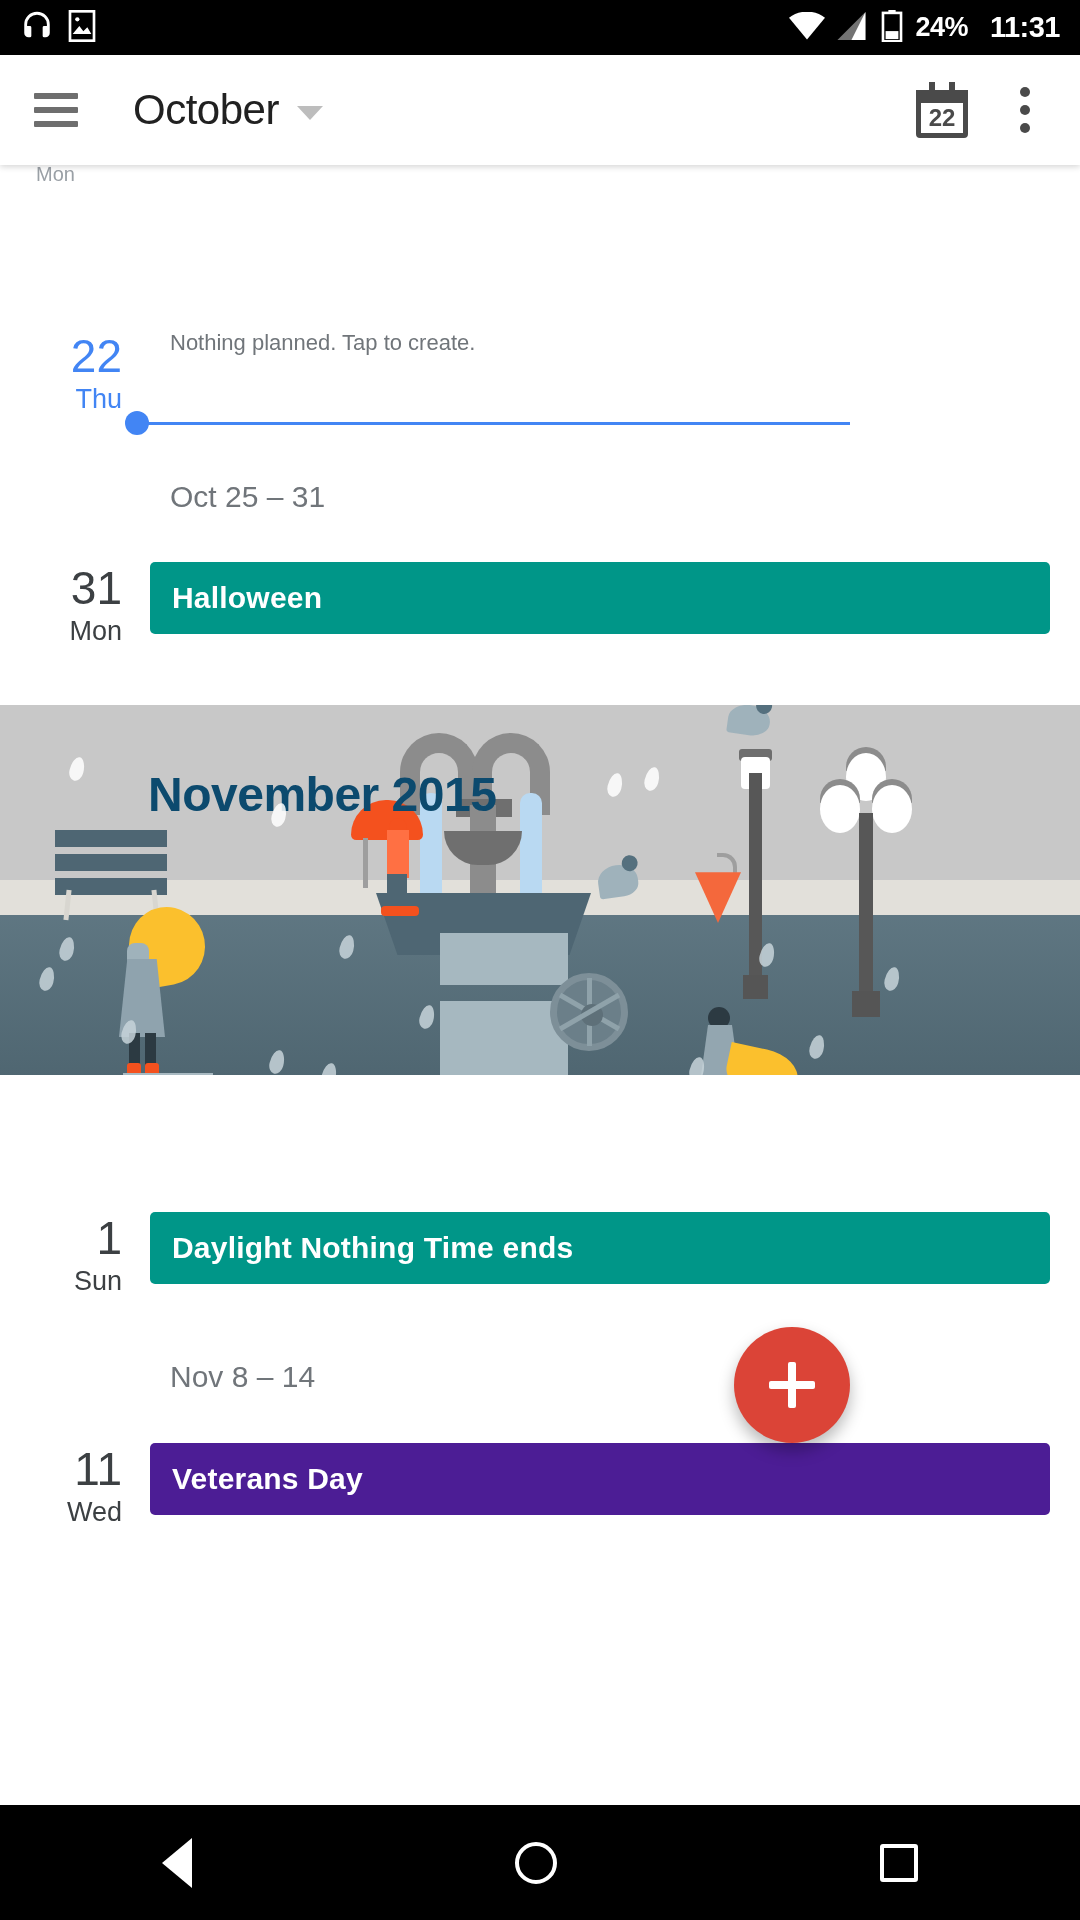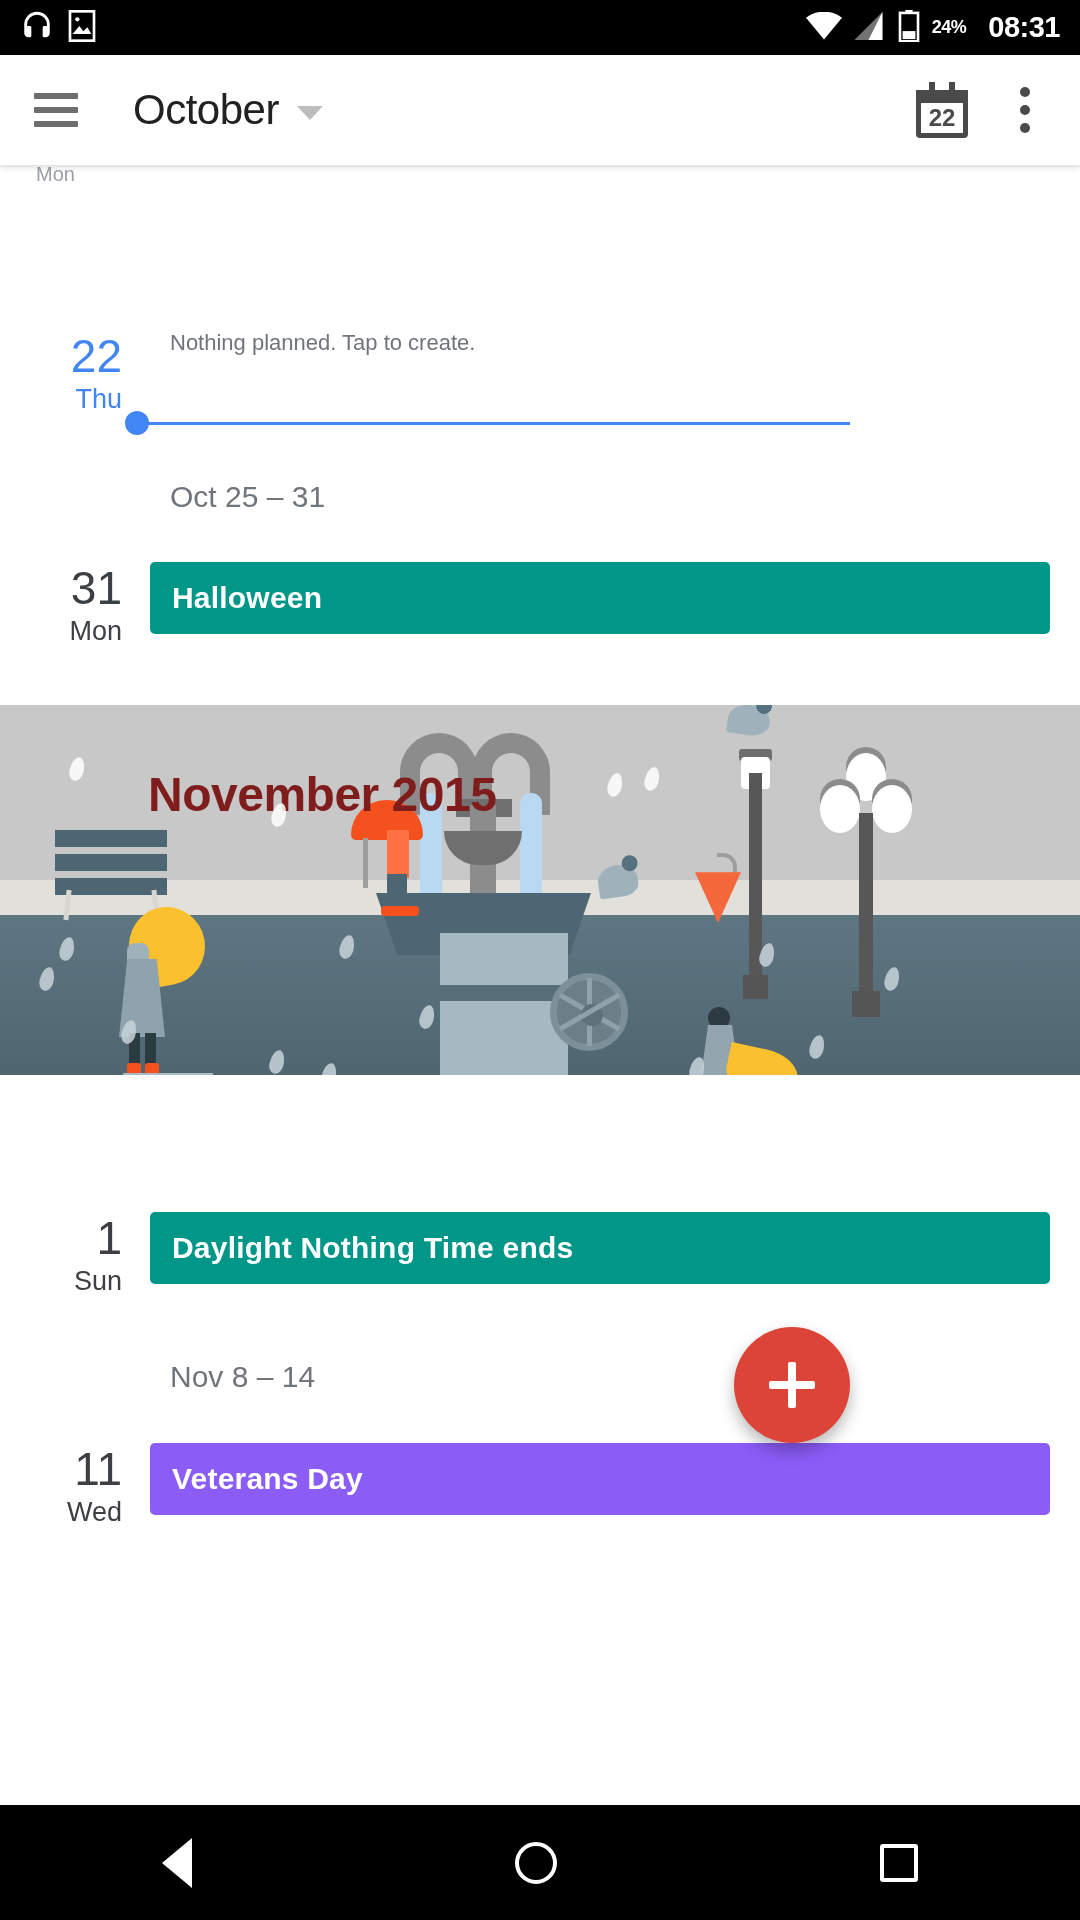--- a/index.html
+++ b/index.html
@@ -12,21 +12,21 @@
   }
 
   
   .statusbar{
     position:absolute; top:0; left:0; width:1080px; height:55px;
     background:#000000; color:#ffffff;
     display:flex; align-items:center; padding:0 20px;
   }
   .sb-left{ display:flex; align-items:center; gap:14px; }
   .sb-right{ margin-left:auto; display:flex; align-items:center; gap:12px; }
-  .sb-pct{ font-size:18px; font-weight:bold; letter-spacing:-0.5px; }
+  .sb-pct{ font-size:27px; font-weight:bold; letter-spacing:-0.5px; }
   .sb-time{ font-size:29px; font-weight:bold; letter-spacing:-0.5px; margin-left:10px; }
 
   
   .toolbar{
     position:absolute; top:55px; left:0; width:1080px; height:110px;
     background:#ffffff; display:flex; align-items:center; padding:0 34px;
     box-shadow:0 2px 6px rgba(0,0,0,.16);
     z-index:6;
   }
   .hamburger{ width:44px; height:34px; display:flex; flex-direction:column;
@@ -88,21 +88,21 @@
     background:#c9c9c9;
   }
   .sky{ position:absolute; inset:0; background:#c8c8c8; }
   .pavement{ position:absolute; left:0; right:0; top:175px; height:35px; background:#e2e0da; }
   .street{ position:absolute; left:0; right:0; top:210px; bottom:0;
            background:#566f7b; }
   .street:after{ content:""; position:absolute; inset:0;
            background:linear-gradient(180deg,rgba(255,255,255,.05),rgba(0,0,0,.08)); }
   .month-title{
     position:absolute; left:148px; top:62px; font-size:48px; font-weight:bold;
-    color:#7f1d1d; letter-spacing:-0.5px; z-index:4;
+    color:#0c4a6e; letter-spacing:-0.5px; z-index:4;
   }
   
   .bench{ position:absolute; left:55px; top:125px; width:112px; height:85px; z-index:3; }
   .bench .slat{ position:absolute; left:0; width:112px; height:17px; background:#4e6673; }
   .bench .s1{ top:0; } .bench .s2{ top:24px; } .bench .s3{ top:48px; }
   .bench .leg{ position:absolute; top:60px; width:5px; height:30px; background:#d8d6d0; }
   .bench .leg.l{ left:10px; transform:rotate(6deg);} .bench .leg.r{ left:98px; transform:rotate(-6deg);}
   
   .fountain{ position:absolute; left:400px; top:28px; width:165px; height:182px; z-index:3; }
   .f-arc{ position:absolute; top:0; width:78px; height:82px;
@@ -248,21 +248,21 @@
         </svg>
     </span>
     <span>
       <svg width="22" height="32" viewBox="0 0 14 22">
           <rect x="4.5" y="0" width="5" height="2.4" fill="#fff"></rect>
           <rect x="0.8" y="2" width="12.4" height="19.5" fill="none" stroke="#fff" stroke-width="1.8"></rect>
           <rect x="2.6" y="14.5" width="8.8" height="5.5" fill="#fff"></rect>
         </svg>
     </span>
     <span class="sb-pct">24%</span>
-    <span class="sb-time">08:31</span>
+    <span class="sb-time">11:31</span>
   </div>
 </div>
 
 <div class="toolbar">
   <div class="hamburger">
     <span></span>
       <span></span>
       <span></span>
   </div>
   <div class="tb-title">October</div>
@@ -452,21 +452,21 @@
       <div class="weekhdr">Nov 8 – 14</div>
     </div>
   </div>
 
   <div class="row" style="top:1278px;">
     <div class="daycol">
       <div class="daynum">11</div>
       <div class="dayname">Wed</div>
     </div>
     <div class="body-col" style="padding-right:30px;">
-      <div class="chip" style="background:#8b5cf6;text-align:center;">
+      <div class="chip" style="background:#4c1d95;text-align:center;">
         <span>Veterans Day</span>
       </div>
     </div>
   </div>
 
 </div>
 
 <div class="fab">
   <div class="plus"></div>
 </div>

